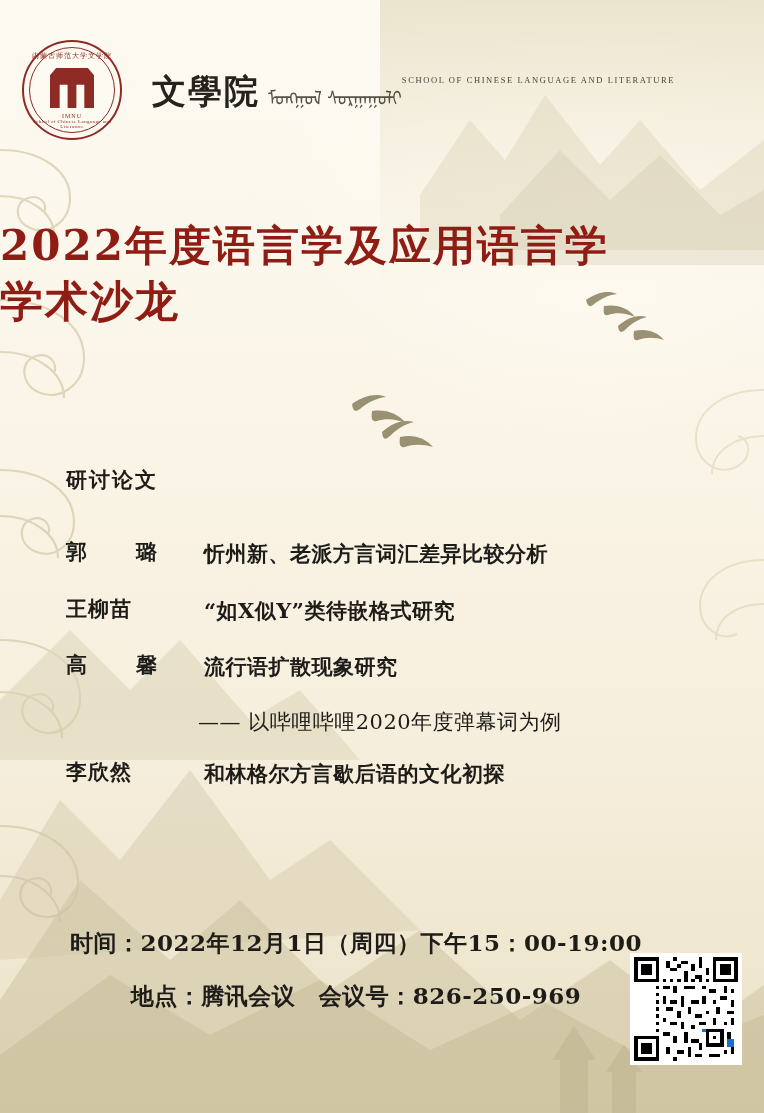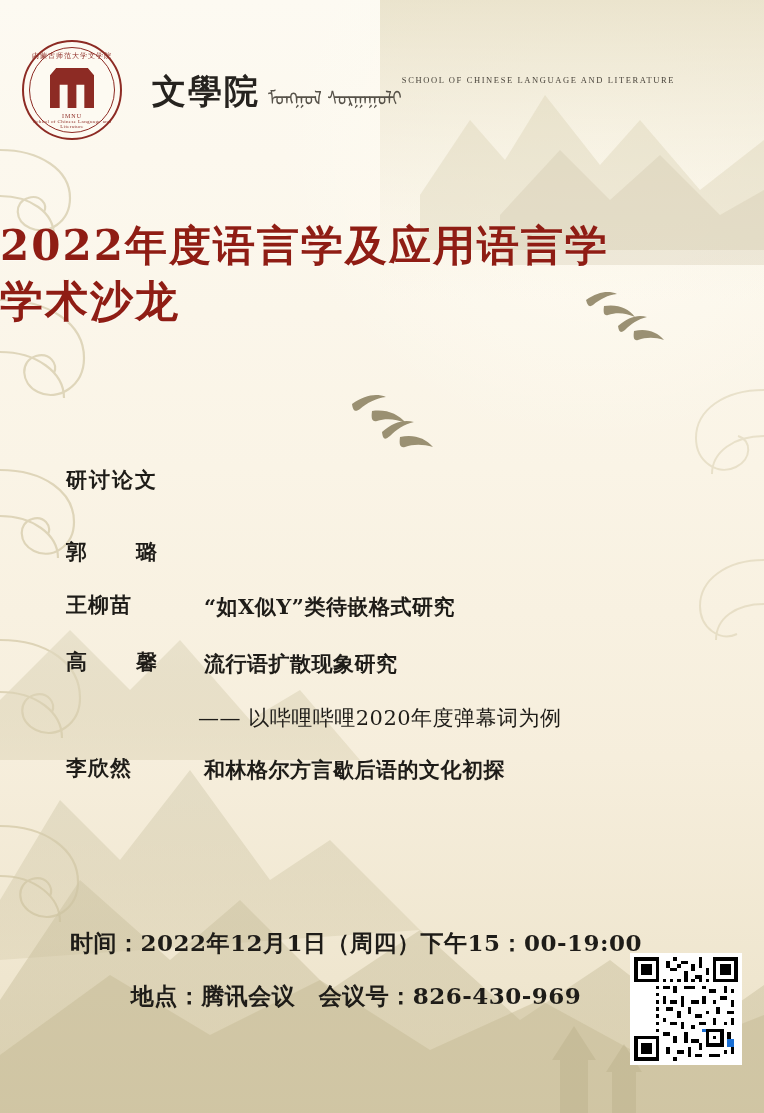--- a/index.html
+++ b/index.html
@@ -327,20 +327,21 @@
     <div class="title-line one">2022年度语言学及应用语言学</div>
     <div class="title-line two">学术沙龙</div>
   </div>
 
   <div class="section-label">研讨论文</div>
 
   <div class="papers">
 
     <div class="paper-row">
       <div class="author spaced">郭　璐</div>
+      <div class="paper-title">忻州新、老派方言词汇差异比较分析</div>
     </div>
 
     <div class="paper-row">
       <div class="author">王柳苗</div>
       <div class="paper-title">“如X似Y”类待嵌格式研究</div>
     </div>
 
     <div class="paper-row">
       <div class="author spaced">高　馨</div>
       <div class="paper-title">流行语扩散现象研究</div>
@@ -349,21 +350,21 @@
 
     <div class="paper-row" style="margin-top:22px;">
       <div class="author">李欣然</div>
       <div class="paper-title">和林格尔方言歇后语的文化初探</div>
     </div>
 
   </div>
 
   <div class="info">
     <div class="info-line">时间：2022年12月1日（周四）下午15：00-19:00</div>
-    <div class="info-line">地点：腾讯会议　会议号：826-430-969</div>
+    <div class="info-line">地点：腾讯会议　会议号：826-250-969</div>
   </div>
 
   <div class="qr">
     <svg width="104" height="104" viewBox="0 0 29 29" shape-rendering="crispEdges" xmlns="http://www.w3.org/2000/svg">
       <rect width="29" height="29" fill="#ffffff"></rect>
       <g fill="#000000">
 
         <rect x="0" y="0" width="7" height="1"></rect>
           <rect x="0" y="6" width="7" height="1"></rect>
         <rect x="0" y="0" width="1" height="7"></rect>

